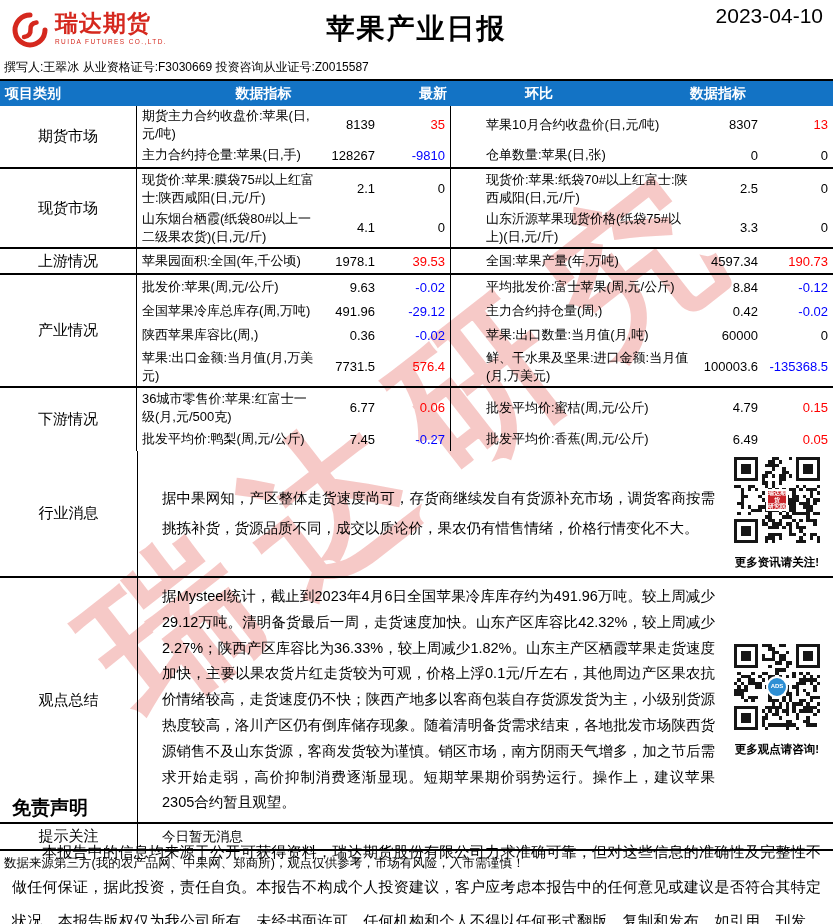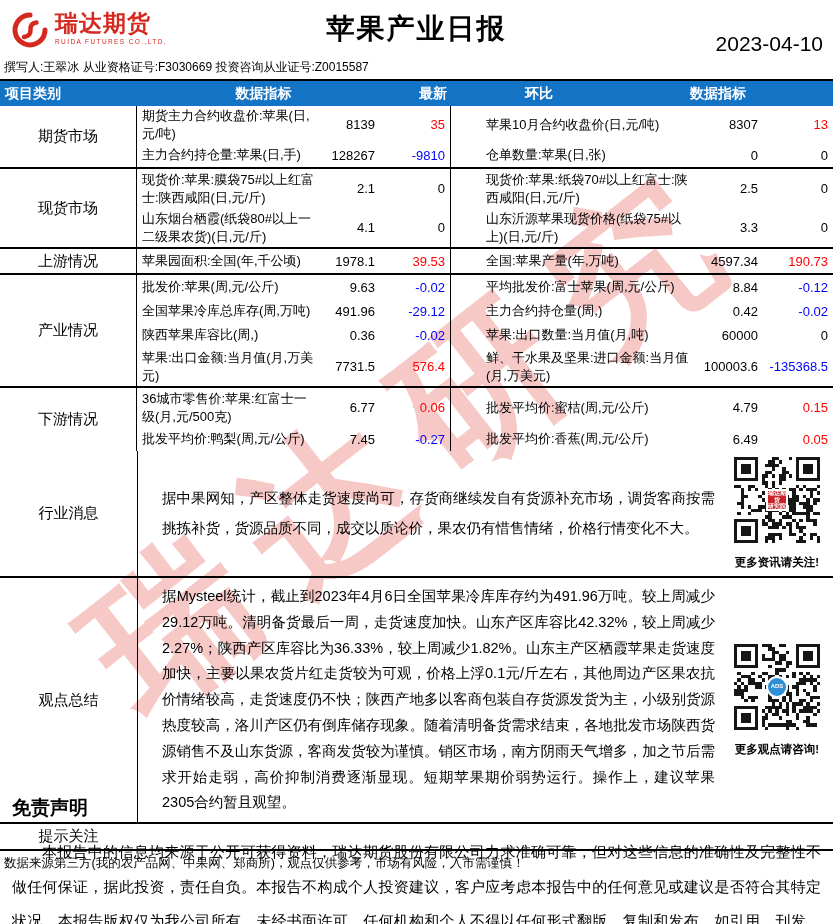--- a/index.html
+++ b/index.html
@@ -20,21 +20,21 @@
   }
   .content { position:relative; z-index:1; }
   
   .hdr { position:relative; height:57px; }
   .logo { position:absolute; left:10px; top:10px; display:flex; align-items:flex-start; }
   .logo svg { display:block; }
   .logo-text { margin-left:5px; }
   .logo-brand { color:var(--brand,#D5281E); font-weight:bold; font-size:23px; line-height:26px; letter-spacing:1px; }
   .logo-sub { color:var(--brand,#D5281E); font-size:6.5px; letter-spacing:1.4px; margin-top:2px; }
   .doc-title { text-align:center; font-size:28px; font-weight:bold; padding-top:10px; letter-spacing:2px; }
-  .doc-date { position:absolute; right:10px; top:32px; font-size:21px; }
+  .doc-date { position:absolute; right:10px; top:4px; font-size:21px; }
   .author-line { font-size:12px; padding:2px 4px 3px 4px; }
   
   .tbl { border-top:2px solid #000; border-bottom:2px solid #000; }
   .thead {
     display:grid; grid-template-columns:137px 181px 67px 65px 248px 70px 65px;
     background:var(--header-bg,#1373C5); color:#fff; font-weight:bold;
     font-size:14px; height:25px; align-items:center;gap:36px;
   }
   .thead .h-cat { padding-left:5px; text-align:left; }
   .thead .h-ind { text-align:center; }
@@ -648,20 +648,23 @@
                   <rect x="2" y="20" width="3" height="3"></rect>
                 </svg>
     <div class="qr-logo bluecirc">ADS</div></div>
             <div class="qr-caption">更多观点请咨询!</div>
           </div>
         </div>
       </div>
 
       <div class="section notice-row">
         <div class="cat-cell" style="border-right:none;">提示关注</div>
+        <div class="textrow-inner">
+          <div class="notice-text">今日暂无消息</div>
+        </div>
       </div>
     </div>
 
     <div class="footer-note">数据来源第三方(我的农产品网、中果网、郑商所)，观点仅供参考，市场有风险，入市需谨慎！</div>
   </div>
 
   <div class="disclaimer content">
     <div class="disc-title">免责声明</div>
     <div class="disc-body">本报告中的信息均来源于公开可获得资料，瑞达期货股份有限公司力求准确可靠，但对这些信息的准确性及完整性不做任何保证，据此投资，责任自负。本报告不构成个人投资建议，客户应考虑本报告中的任何意见或建议是否符合其特定状况。本报告版权仅为我公司所有，未经书面许可，任何机构和个人不得以任何形式翻版、复制和发布。如引用、刊发，需注明出处为瑞达期货股份有限公司研究院，且不得对本报告进行有悖原意的引用、删节和修改。</div>
   </div>

